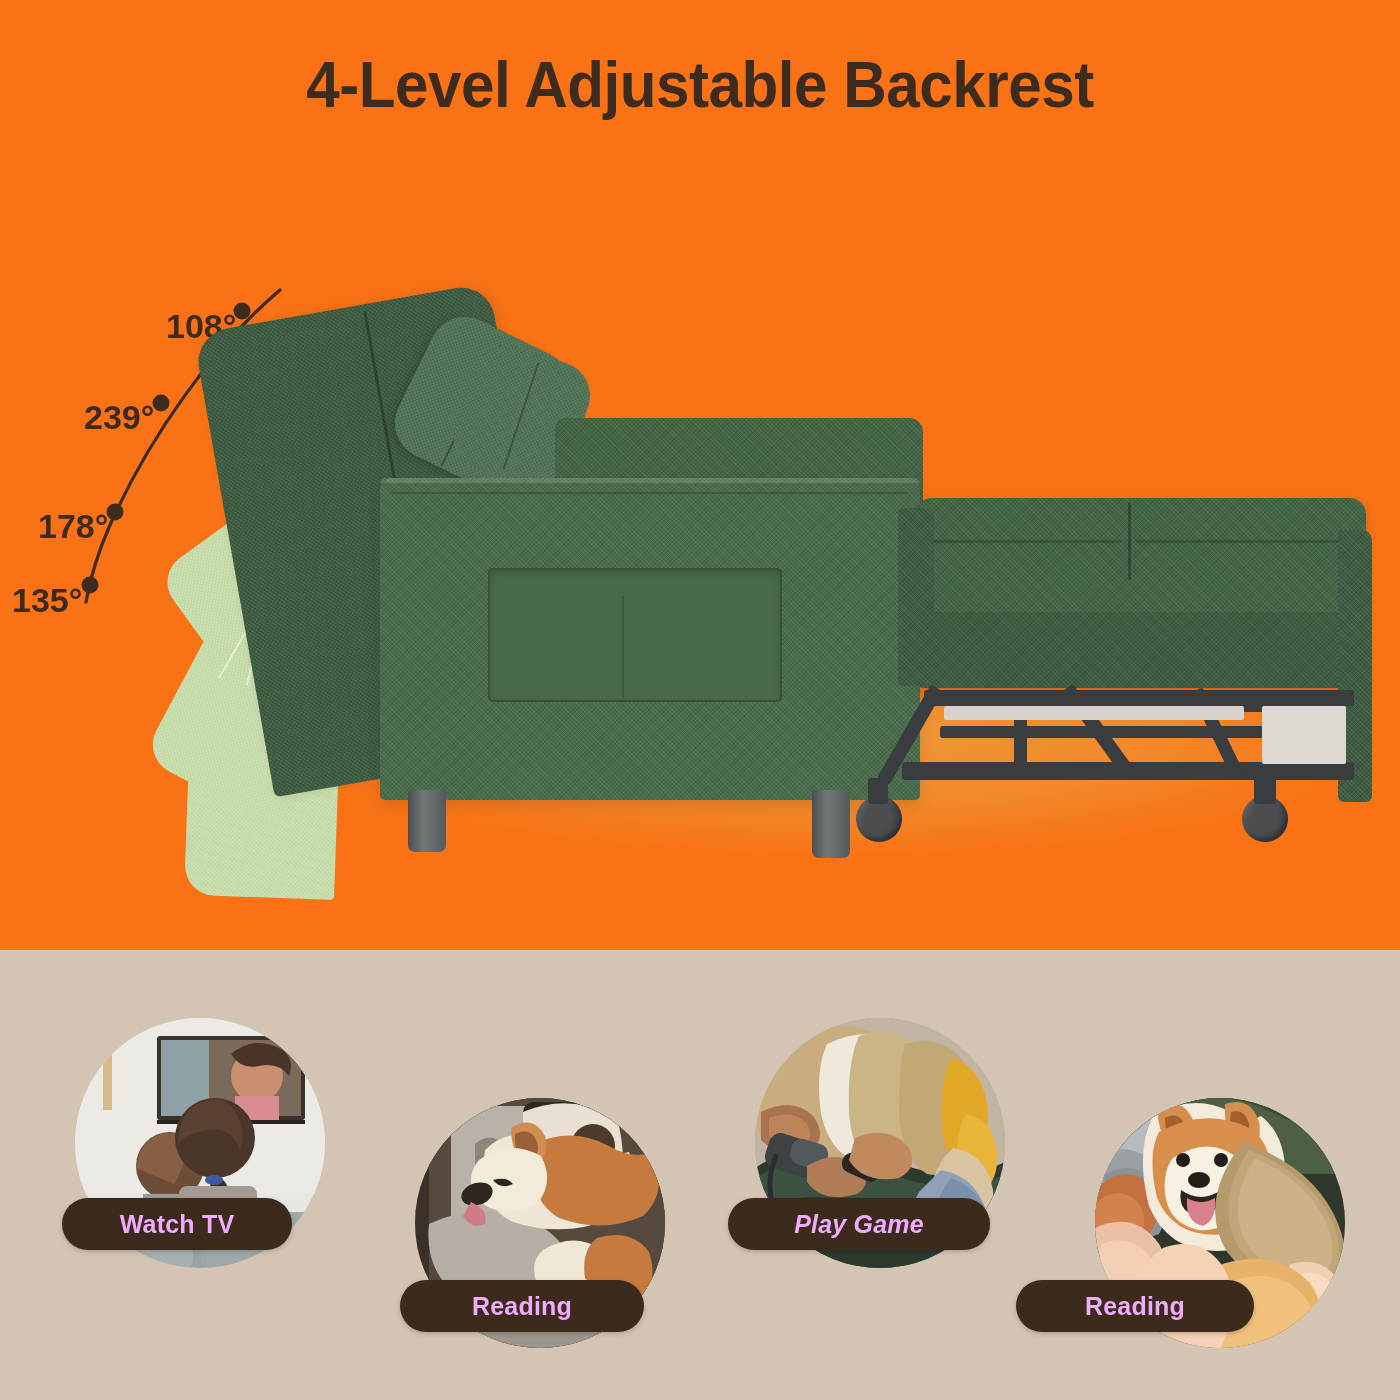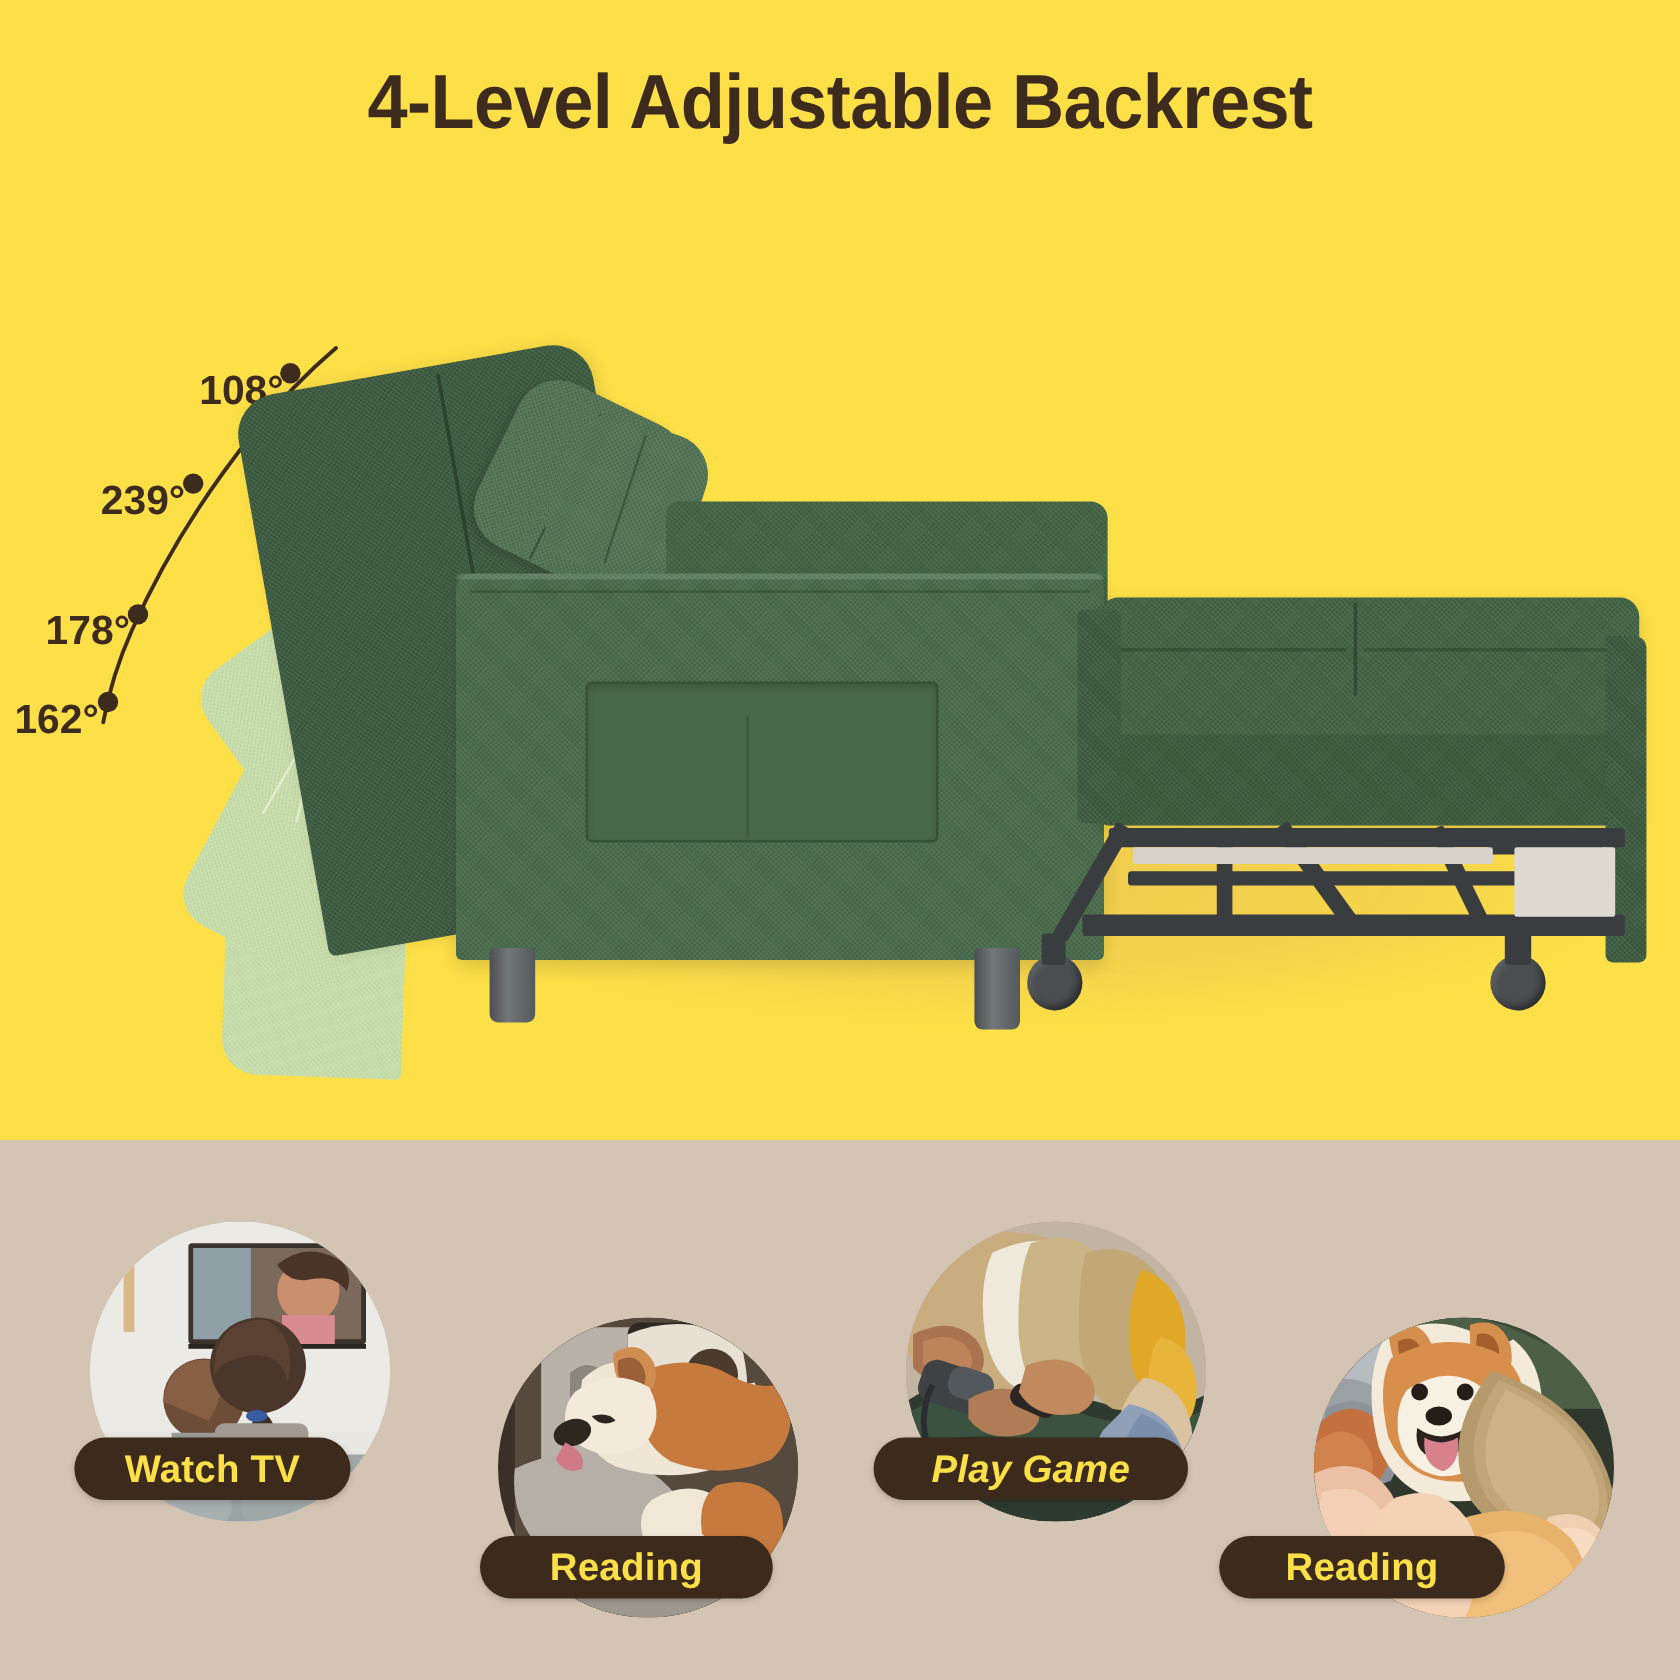--- a/index.html
+++ b/index.html
@@ -15,21 +15,21 @@
     height: 1400px;
     overflow: hidden;
     background: #ebe3d9;
   }
 
   
   #top-section {
     position: absolute;
     left: 0; top: 0;
     width: 1400px; height: 950px;
-    background: #fde047;
+    background: #f97316;
     overflow: hidden;
   }
   #page-title {
     position: absolute;
     left: 0; top: 48px;
     width: 1400px;
     text-align: center;
     font-size: 64px;
     font-weight: bold;
     color: #3d2b1e;
@@ -120,22 +120,22 @@
   .photo-circle {
     position: absolute;
     border-radius: 50%;
     overflow: hidden;
     background: #b9ada0;
   }
   .pill {
     position: absolute;
     background: #3c2a1d;
     border-radius: 40px;
-    color: #fde047;
-    font-size: 32px;
+    color: #f0abfc;
+    font-size: 25px;
     font-weight: bold;
     display: flex;
     align-items: center;
     justify-content: center;
     font-family: "Liberation Sans", sans-serif;
     letter-spacing: 0.2px;
     box-shadow: 0 2px 5px rgba(0,0,0,0.18);
   }
 </style>
 </head>
@@ -162,21 +162,21 @@
         <path d="M 280 40 C 215 95, 150 185, 110 275 C 98 302, 90 330, 86 352" fill="none" stroke="#3d2b1e" stroke-width="3.2" stroke-linecap="round"></path>
         <circle cx="242" cy="61" r="8.5" fill="#3d2b1e"></circle>
         <circle cx="161" cy="153" r="8.5" fill="#3d2b1e"></circle>
         <circle cx="115" cy="262" r="8.5" fill="#3d2b1e"></circle>
         <circle cx="90" cy="335" r="8.5" fill="#3d2b1e"></circle>
       </svg>
 
       <div class="angle-label" style="left:166px; top:41px;">108°</div>
       <div class="angle-label" style="left:84px; top:132px;">239°</div>
       <div class="angle-label" style="left:38px; top:241px;">178°</div>
-      <div class="angle-label" style="left:12px; top:315px;">162°</div>
+      <div class="angle-label" style="left:12px; top:315px;">135°</div>
     </div>
 
     <div>
 
       <div class="fab fab-dark" style="left:272px; top:296px; width:300px; height:470px; border-radius:34px 34px 6px 6px; transform: rotate(-10deg); transform-origin: 60% 100%; box-shadow: 4px 0 12px rgba(0,0,0,0.10);"></div>
 
       <div style="position:absolute; left:398px; top:308px; width:3px; height:200px; background:rgba(20,38,22,0.45); transform: rotate(-10deg); transform-origin: 50% 100%; border-radius:2px;"></div>
 
       <div class="fab fab-mid" style="left:460px; top:420px; width:460px; height:360px; border-radius:16px 20px 4px 4px;"></div>
 

